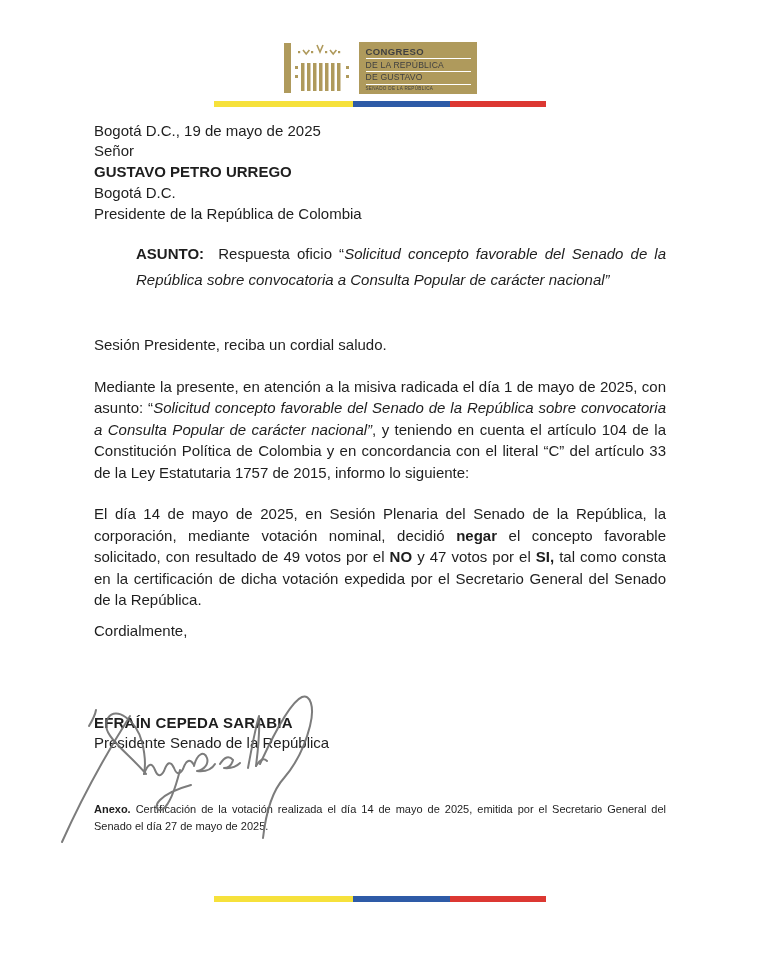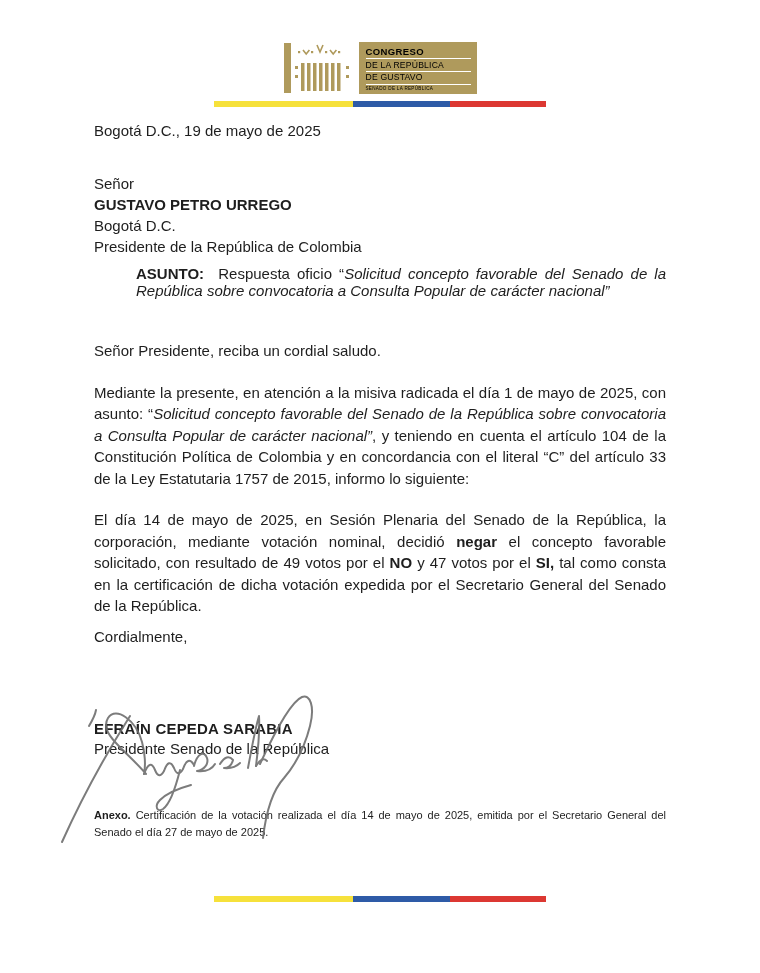--- a/index.html
+++ b/index.html
@@ -28,21 +28,21 @@
     align-items:stretch;
     gap:3px;
     height:52px;
   }
   .logo-icon{display:block;height:52px;width:72px;}
   .logo-box{
     width:118px;
     height:52px;
     box-sizing:border-box;
     padding:5px 6px 3px 7px;
-    color:#000000;
+    color:#404040;
     line-height:1;
   }
   .logo-box .l1{font-size:9.5px;font-weight:bold;letter-spacing:.4px;}
   .logo-box .l2,.logo-box .l3{font-size:8.6px;font-weight:normal;letter-spacing:.2px;}
   .logo-box .sep{border-bottom:1px solid #ffffff;margin:1.6px 0;}
   .logo-box .sub{font-size:4.6px;letter-spacing:.3px;margin-top:2.5px;}
   .flagbar{
     width:333px;
     height:6px;
     margin:7px auto 0 auto;
@@ -55,26 +55,26 @@
   .content{
     padding:0 94px;
     font-size:15px;
   }
   .reference{
     margin-top:44px;
     font-weight:bold;
     line-height:19px;
   }
   .dateline{margin-top:14px;line-height:19px;}
-  .recipient{margin-top:33px;line-height:21px;}
+  .recipient{line-height:21px;}
   .recipient .name{font-weight:bold;}
   .subject{
-    margin-top:8px;
+    margin-top:17px;
     margin-left:42px;
-    line-height:17px;
+    line-height:26px;
     text-align:justify;
   }
   .greeting{margin-top:41px;line-height:21.5px;}
   .para{
     margin-top:20px;
     line-height:21.5px;
     text-align:justify;
   }
   .para:first-of-type{margin-top:9px;}
   .closing{margin-top:9px;line-height:21.5px;}
@@ -159,21 +159,21 @@
 
     <div class="recipient">
       <div>Señor</div>
       <div class="name">GUSTAVO PETRO URREGO</div>
       <div>Bogotá D.C.</div>
       <div>Presidente de la República de Colombia</div>
     </div>
 
     <div class="subject"><span class="seg-bold">ASUNTO:</span><span>&nbsp; Respuesta oficio “</span><span class="seg-italic">Solicitud concepto favorable del Senado de la República sobre convocatoria a Consulta Popular de carácter nacional”</span></div>
 
-    <div class="greeting">Señor Presidente, reciba un cordial saludo.</div>
+    <div class="greeting">Sesión Presidente, reciba un cordial saludo.</div>
 
     <div class="para"><span>Mediante la presente, en atención a la misiva radicada el día 1 de mayo de 2025, con asunto: “</span><span class="seg-italic">Solicitud concepto favorable del Senado de la República sobre convocatoria a Consulta Popular de carácter nacional”</span><span>, y teniendo en cuenta el artículo 104 de la Constitución Política de Colombia y en concordancia con el literal “C” del artículo 33 de la Ley Estatutaria 1757 de 2015, informo lo siguiente:</span></div>
 
     <div class="para"><span>El día 14 de mayo de 2025, en Sesión Plenaria del Senado de la República, la corporación, mediante votación nominal, decidió </span><span class="seg-bold">negar</span><span> el concepto favorable solicitado, con resultado de 49 votos por el </span><span class="seg-bold">NO</span><span> y 47 votos por el </span><span class="seg-bold">SI,</span><span> tal como consta en la certificación de dicha votación expedida por el Secretario General del Senado de la República.</span></div>
 
     <div class="closing">Cordialmente,</div>
 
     <div class="signer">
       <div class="name">EFRAÍN CEPEDA SARABIA</div>
       <div>Presidente Senado de la República</div>

